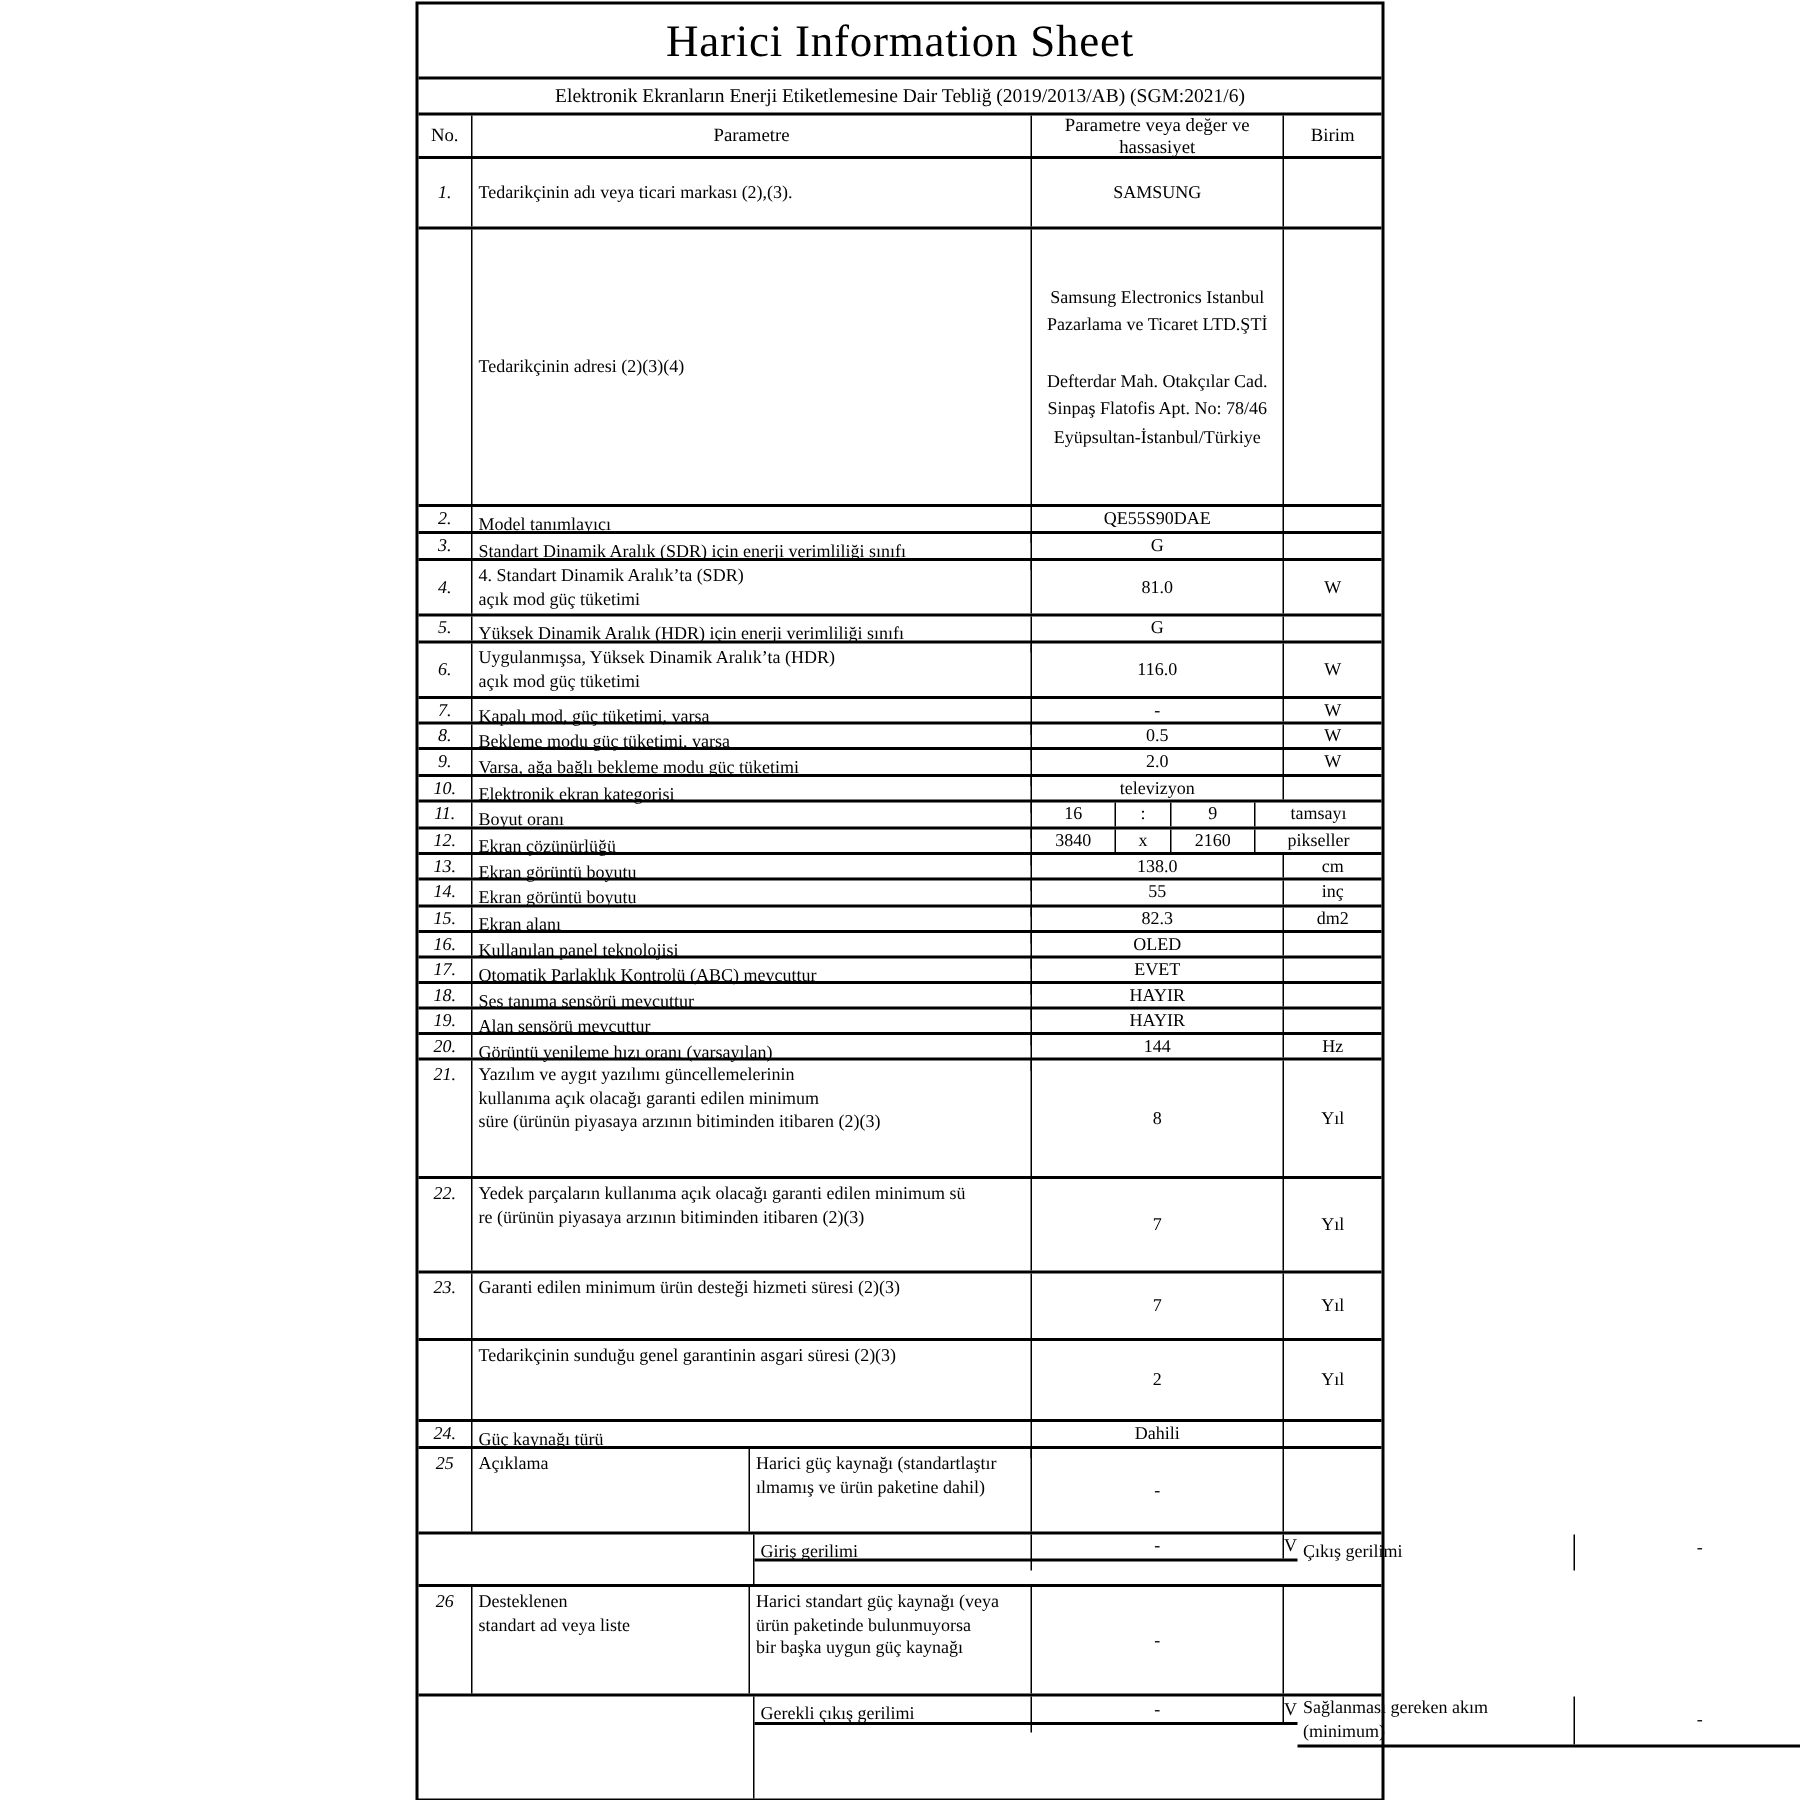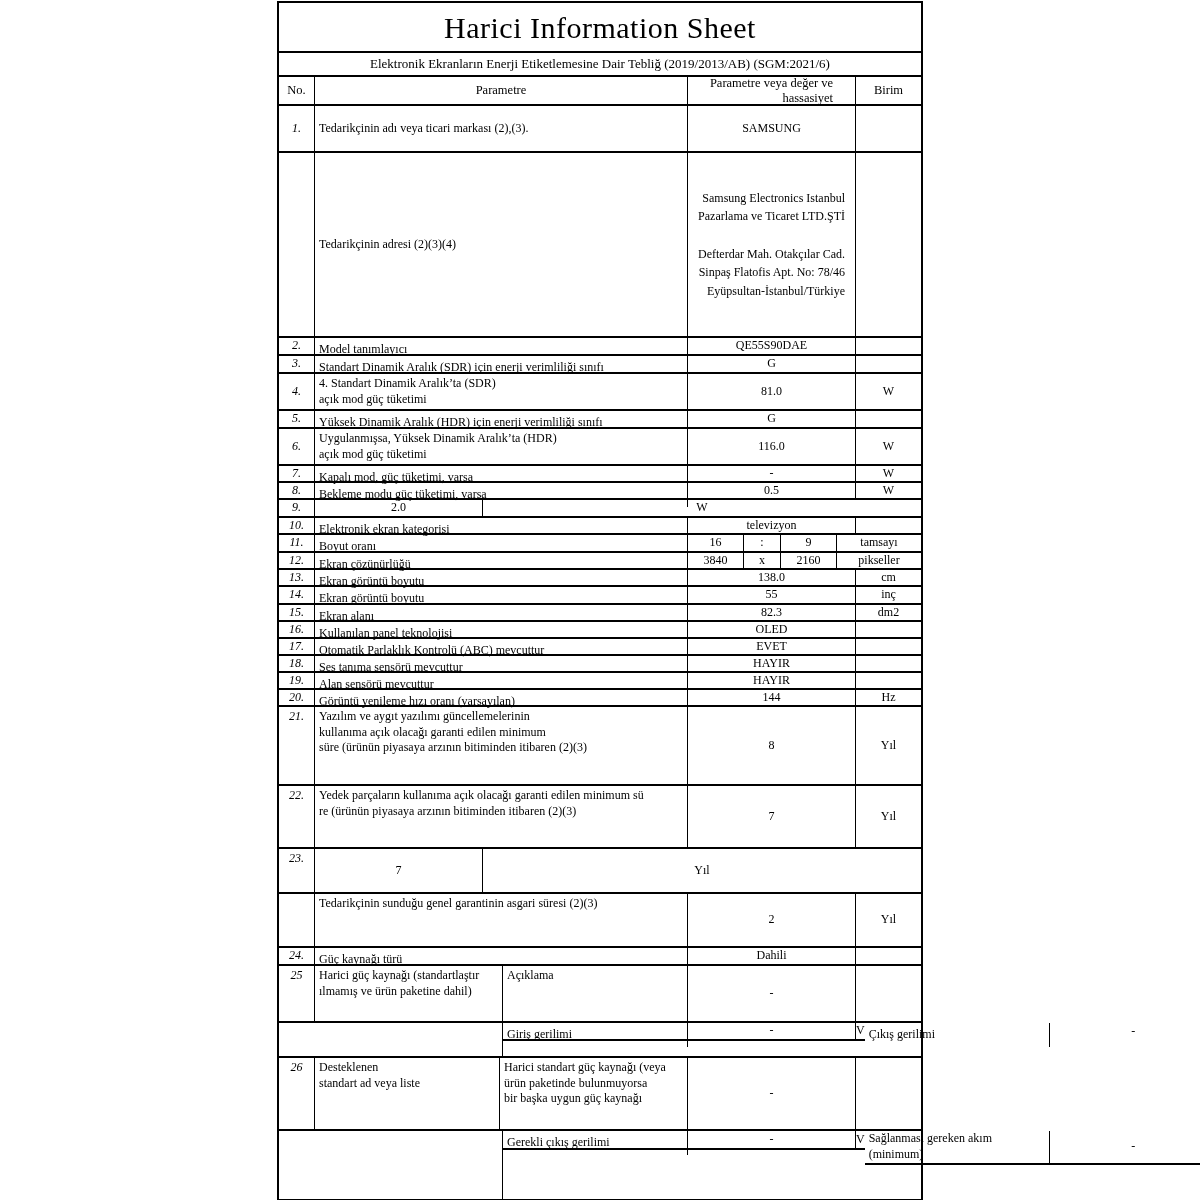--- a/index.html
+++ b/index.html
@@ -19,21 +19,21 @@
     box-sizing:border-box;border-right:1px solid #000;
     display:flex;align-items:center;justify-content:center;
     text-align:center;font-size:12px;line-height:1.3;overflow:hidden;
   }
   .t-row > .c:last-child, .stack .t-row > .c:last-child{border-right:none;}
   .lab{justify-content:flex-start;text-align:left;padding:12px 4px;}
   .top{align-items:flex-start;padding-top:2px;}
   .pre{white-space:pre-line;}
   .no{width:36px;font-style:italic;flex:none;}
   .w-lab{width:373px;flex:none;}
-  .w-val{width:168px;flex:none;text-align:right;}
+  .w-val{width:168px;flex:none;}
   .w-unit{flex:1;}
   .w-v1{width:56px;flex:none;}
   .w-v2{width:37px;flex:none;}
   .w-v3{width:56px;flex:none;}
   .w-l1{width:188px;flex:none;}
   .w-l2{width:185px;flex:none;}
   .w-merge{width:224px;flex:none;border-right:1px solid #000;box-sizing:border-box;}
   .title-row{height:50px;font-size:30px;letter-spacing:0.5px;}
   .title-row .c{font-size:30px;}
   .subtitle-row{height:24px;}
@@ -128,20 +128,21 @@
 
   <div class="t-row" style="height:17px">
     <div class="c no">8.</div>
     <div class="c w-lab lab">Bekleme modu güç tüketimi, varsa</div>
     <div class="c w-val">0.5</div>
     <div class="c w-unit">W</div>
   </div>
 
   <div class="t-row" style="height:18px">
     <div class="c no">9.</div>
+    <div class="c w-lab lab">Varsa, ağa bağlı bekleme modu güç tüketimi</div>
     <div class="c w-val">2.0</div>
     <div class="c w-unit">W</div>
   </div>
 
   <div class="t-row" style="height:17px">
     <div class="c no">10.</div>
     <div class="c w-lab lab">Elektronik ekran kategorisi</div>
     <div class="c w-val">televizyon</div>
     <div class="c w-unit"></div>
   </div>
@@ -232,43 +233,44 @@
   <div class="t-row" style="height:63px">
     <div class="c no top">22.</div>
     <div class="c w-lab lab pre top">Yedek parçaların kullanıma açık olacağı garanti edilen minimum sü
 re (ürünün piyasaya arzının bitiminden itibaren (2)(3)</div>
     <div class="c w-val">7</div>
     <div class="c w-unit">Yıl</div>
   </div>
 
   <div class="t-row" style="height:45px">
     <div class="c no top">23.</div>
+    <div class="c w-lab lab top">Garanti edilen minimum ürün desteği hizmeti süresi (2)(3)</div>
     <div class="c w-val">7</div>
     <div class="c w-unit">Yıl</div>
   </div>
 
   <div class="t-row" style="height:54px">
     <div class="c no top"></div>
     <div class="c w-lab lab top">Tedarikçinin sunduğu genel garantinin asgari süresi (2)(3)</div>
     <div class="c w-val">2</div>
     <div class="c w-unit">Yıl</div>
   </div>
 
   <div class="t-row" style="height:18px">
     <div class="c no">24.</div>
     <div class="c w-lab lab">Güç kaynağı türü</div>
     <div class="c w-val">Dahili</div>
     <div class="c w-unit"></div>
   </div>
 
   <div class="t-row" style="height:57px">
     <div class="c no top">25</div>
+    <div class="c w-l2 lab top">Açıklama</div>
     <div class="c w-l1 lab pre top">Harici güç kaynağı (standartlaştır
 ılmamış ve ürün paketine dahil)</div>
-    <div class="c w-l2 lab top">Açıklama</div>
     <div class="c w-val">-</div>
     <div class="c w-unit"></div>
   </div>
 
   <div class="t-row" style="height:35px">
     <div class="w-merge"></div>
     <div class="stack">
       <div class="t-row" style="height:18px">
         <div class="c w-l2 lab">Giriş gerilimi</div>
         <div class="c w-val">-</div>

